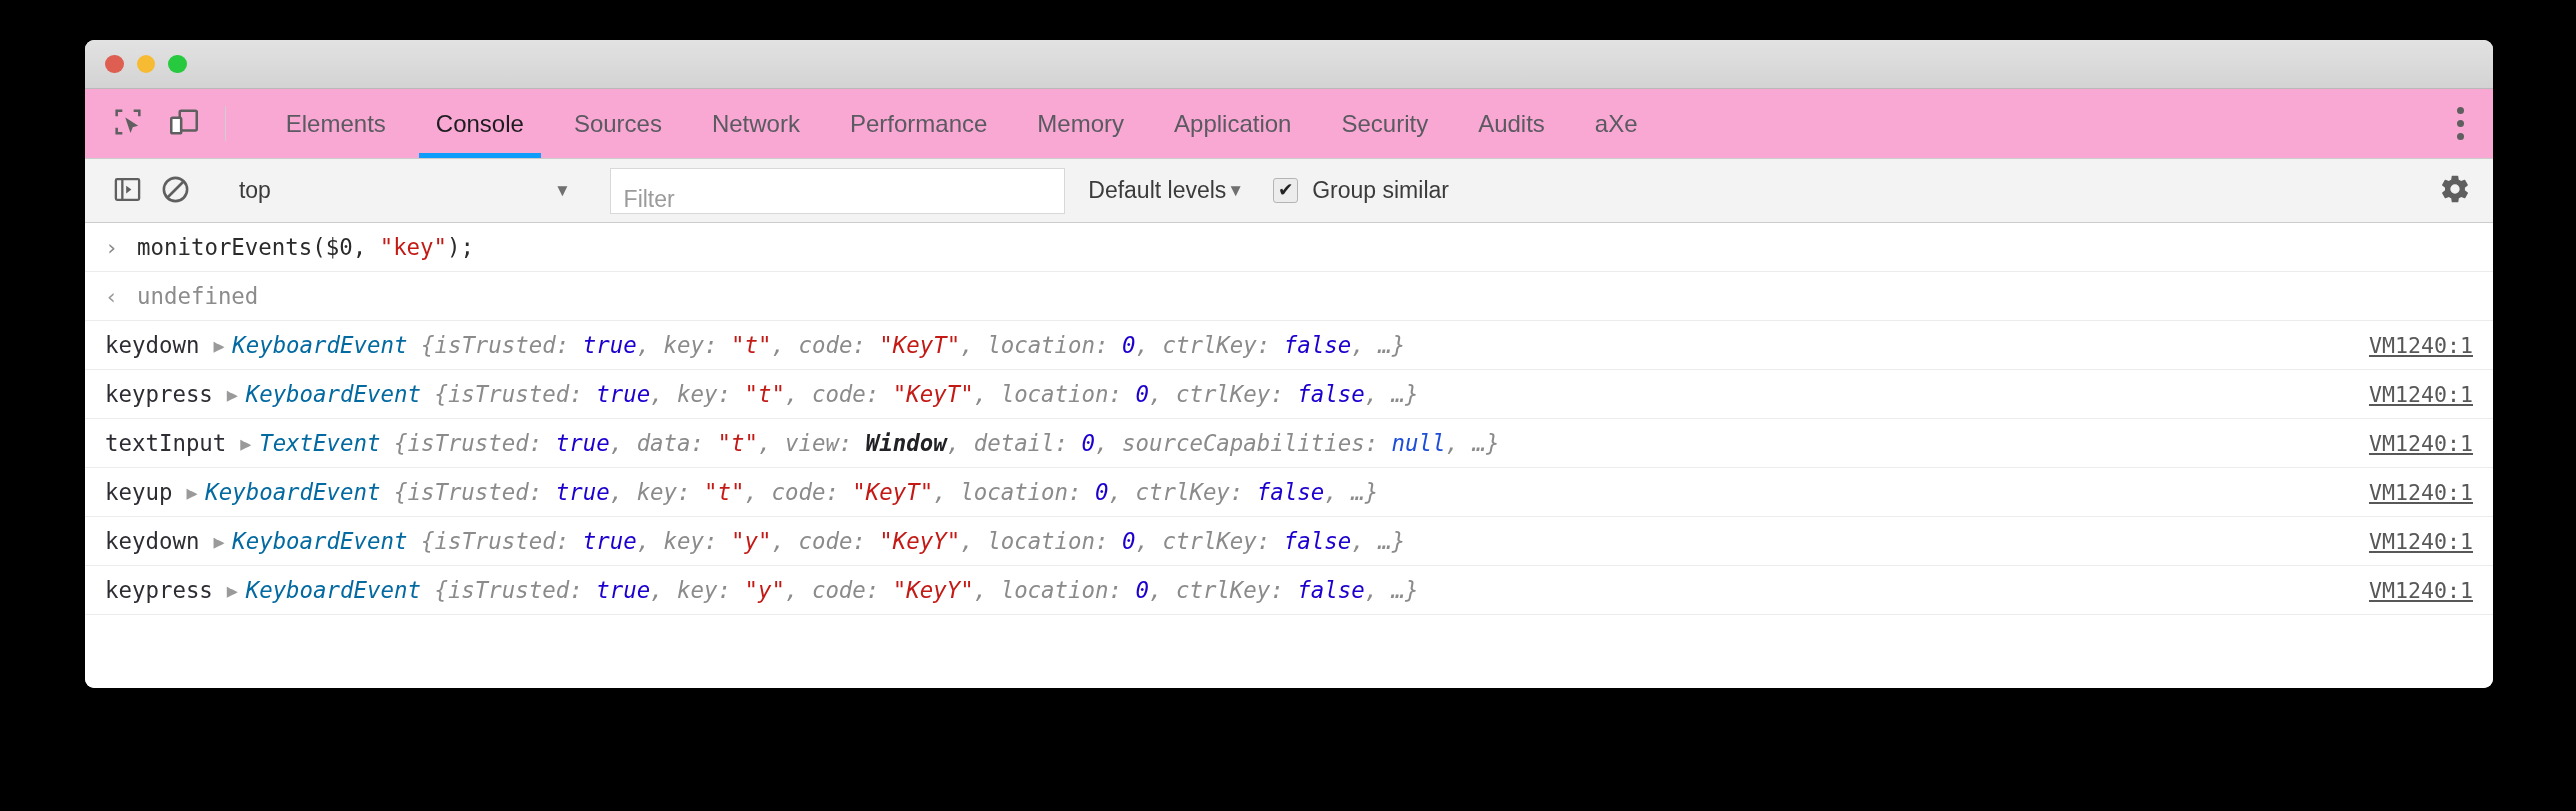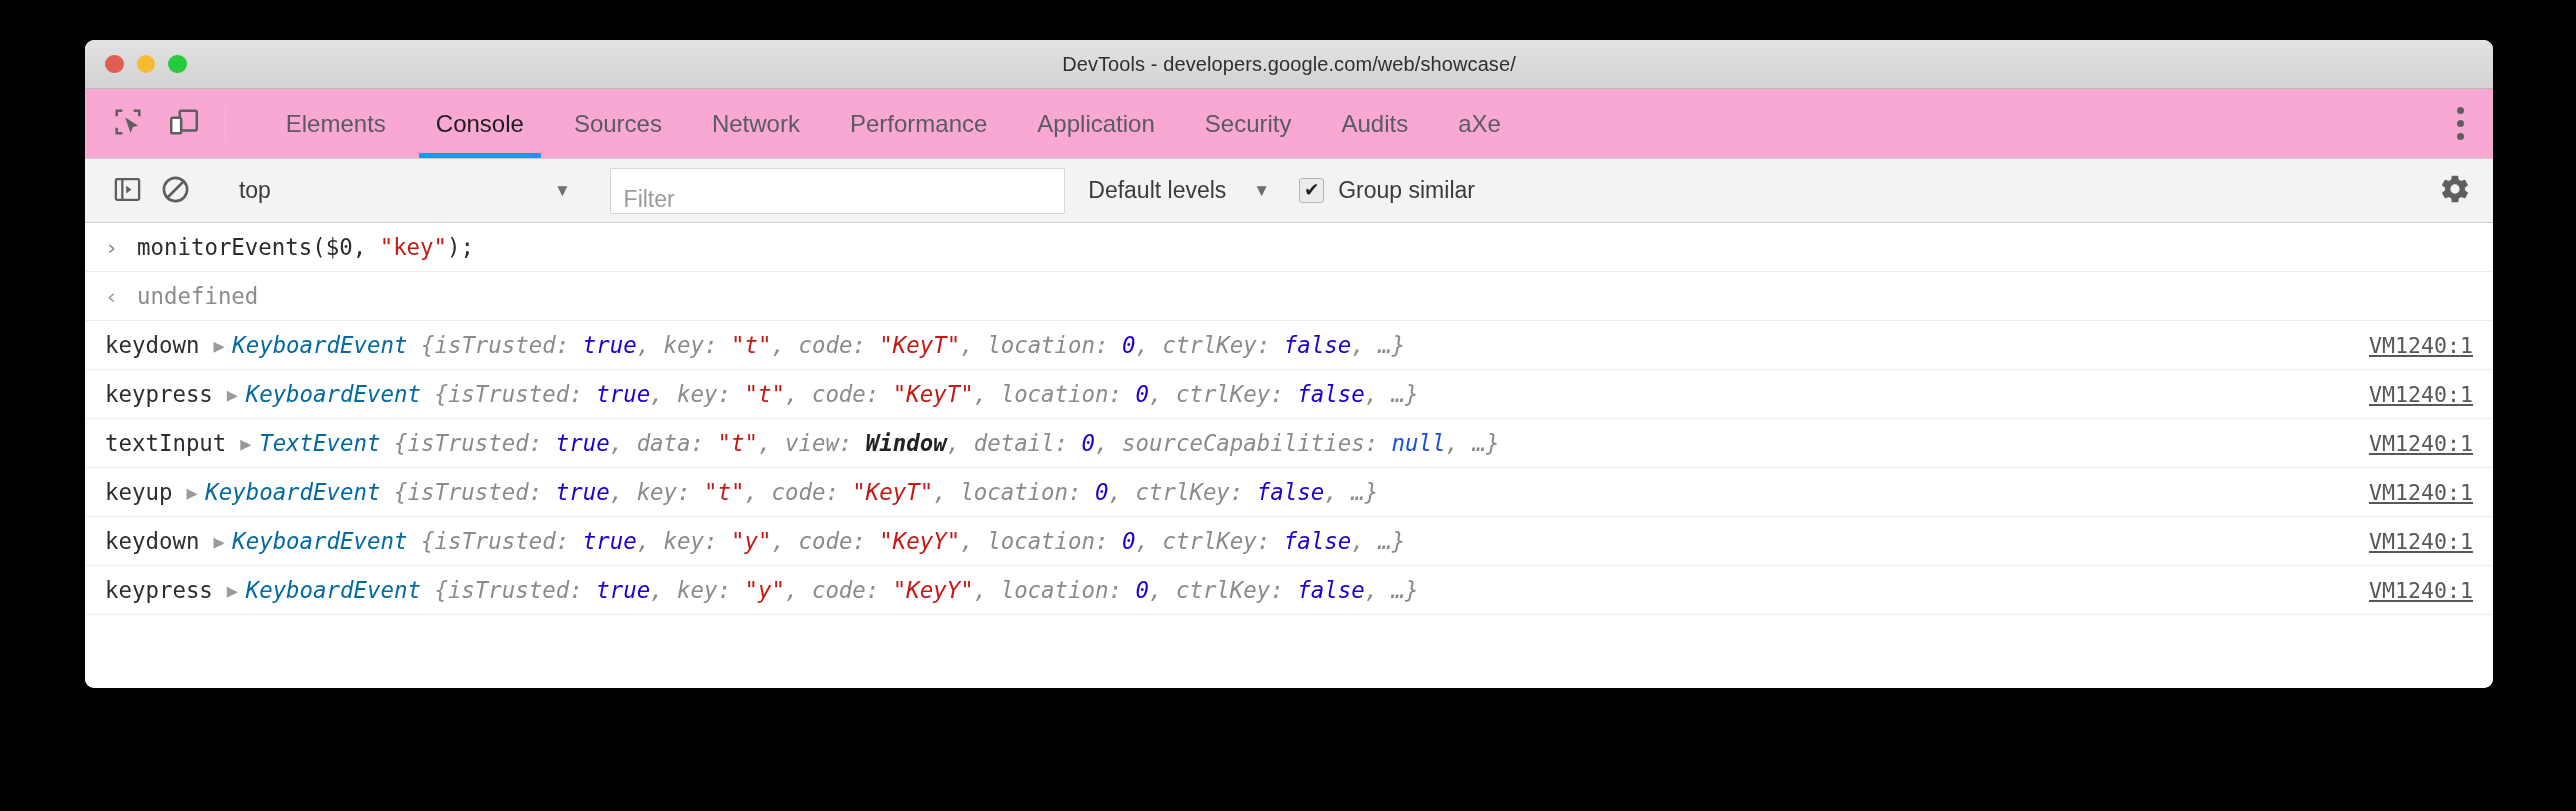--- a/index.html
+++ b/index.html
@@ -172,21 +172,21 @@
     display: flex;
     align-items: flex-end;
     padding: 0 12.3px;
     font-size: 23px;
     color: #9b9b9b;
     box-sizing: border-box;
   }
   .levels {
     display: flex;
     align-items: center;
-    gap: 27px;
+    gap: 1px;
     margin-left: 23px;
     font-size: 23px;
     color: #3b3b3b;
   }
   .levels .caret { color: #707070; font-size: 17px; }
   .group-similar {
     display: flex;
     align-items: center;
     gap: 14px;
     margin-left: 29px;
@@ -282,21 +282,20 @@
 <body>
 
 <div class="window">
 
   <div class="titlebar">
     <div class="traffic">
       <span class="dot dot-close"></span>
       <span class="dot dot-min"></span>
       <span class="dot dot-max"></span>
     </div>
-    <div class="title-text">DevTools - developers.google.com/web/showcase/</div>
   </div>
 
   <div class="tabbar">
     <div class="tool-btn">
       <span>
         <svg width="34" height="34" viewBox="0 0 24 24" fill="none" stroke="#5f5f5f" stroke-width="1.8">
           <path d="M4 8V4h4M20 8V4h-4M4 16v4h4"></path>
           <path d="M11 10l7 4.5-3 .8-1.2 3z" fill="#5f5f5f" stroke="#5f5f5f" stroke-width="1"></path>
         </svg>
       </span>
@@ -319,20 +318,23 @@
           <span>Console</span>
         </div>
       <div class="tab">
           <span>Sources</span>
         </div>
       <div class="tab">
           <span>Network</span>
         </div>
       <div class="tab">
           <span>Performance</span>
+        </div>
+      <div class="tab">
+          <span>Memory</span>
         </div>
       <div class="tab">
           <span>Application</span>
         </div>
       <div class="tab">
           <span>Security</span>
         </div>
       <div class="tab">
           <span>Audits</span>
         </div>

